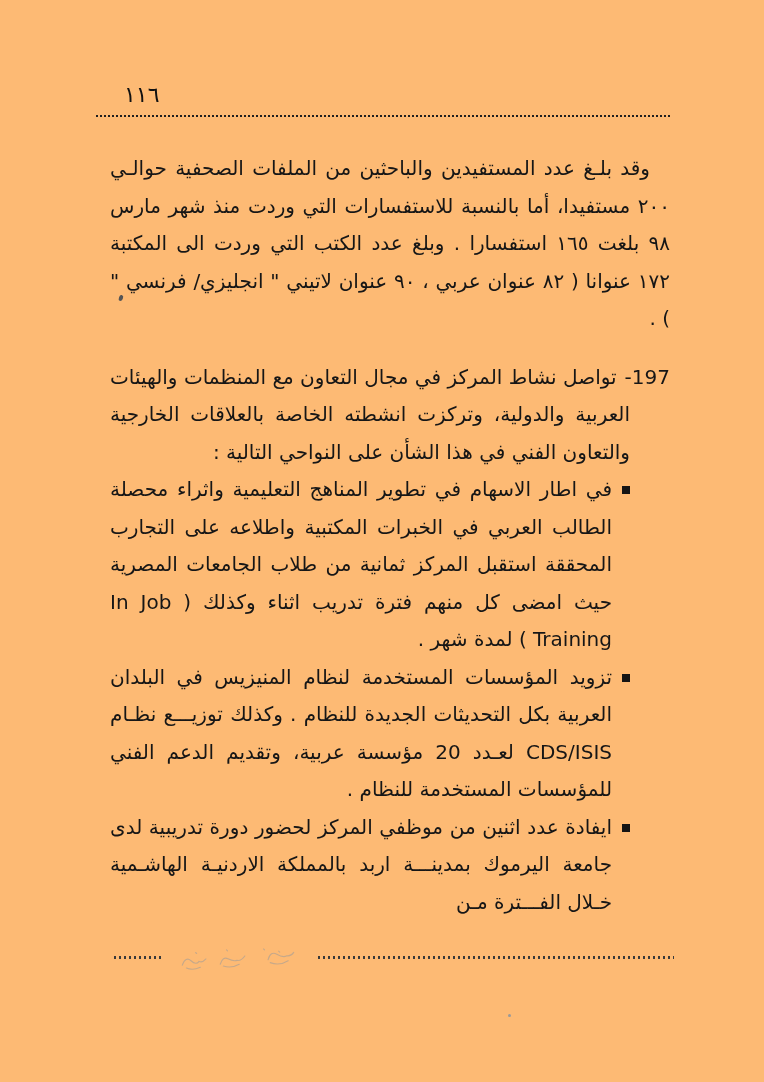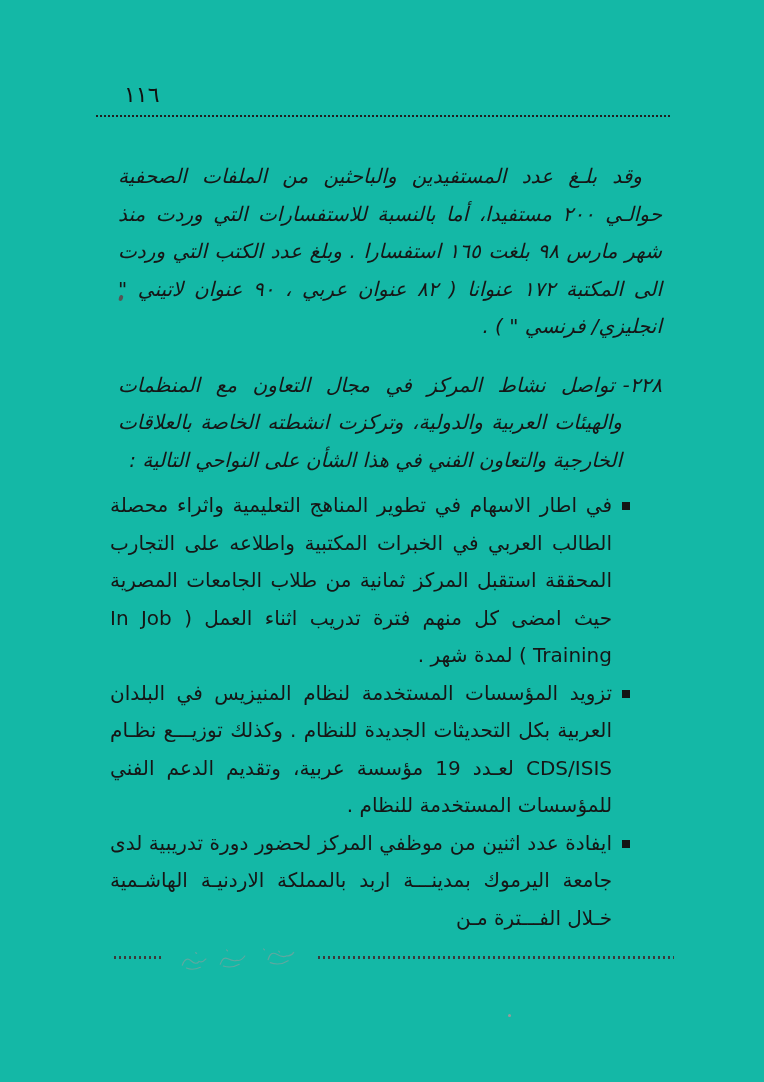--- a/index.html
+++ b/index.html
@@ -11,21 +11,21 @@
     width: 764px;
     height: 1082px;
     position: relative;
     overflow: hidden;
     font-family: "DejaVu Sans", "Liberation Sans", sans-serif;
     color: #161616;
   }
   .page {
     position: absolute;
     inset: 0;
-    background: #14b8a6;
+    background: #fdba74;
   }
   .page-number {
     position: absolute;
     top: 82px;
     left: 124px;
     font-size: 22px;
     letter-spacing: 2px;
     color: #111;
     direction: ltr;
   }
@@ -43,21 +43,21 @@
   .content {
     position: absolute;
     top: 150px;
     right: 94px;
     left: 110px;
     direction: rtl;
     font-size: 20px;
     line-height: 37.5px;
     text-align: justify;
   }
-  p { margin: 8px; font-style: italic; }
+  p { margin: 0; }
   .p-intro {
     text-indent: 20px;
     margin-bottom: 21px;
   }
   .p-item {
     padding-right: 40px;
     text-indent: -40px;
   }
   .item-num {
     margin-left: 8px;
@@ -130,30 +130,30 @@
 <div class="page">
 
   <div class="page-number">١١٦</div>
 
   <div class="top-rule"></div>
 
   <div class="content">
 
     <p class="p-intro">وقد بلـغ عدد المستفيدين والباحثين من الملفات الصحفية حوالـي ٢٠٠ مستفيدا، أما بالنسبة للاستفسارات التي وردت منذ شهر مارس ٩٨ بلغت ١٦٥ استفسارا . وبلغ عدد الكتب التي وردت الى المكتبة ١٧٢ عنوانا ( ٨٢ عنوان عربي ، ٩٠ عنوان لاتيني " انجليزي/ فرنسي " ) .</p>
 
-    <p class="p-item"><span class="item-num">٢٢٨-</span><span>تواصل نشاط المركز في مجال التعاون مع المنظمات والهيئات العربية والدولية، وتركزت انشطته الخاصة بالعلاقات الخارجية والتعاون الفني في هذا الشأن على النواحي التالية :</span></p>
+    <p class="p-item"><span class="item-num">197-</span><span>تواصل نشاط المركز في مجال التعاون مع المنظمات والهيئات العربية والدولية، وتركزت انشطته الخاصة بالعلاقات الخارجية والتعاون الفني في هذا الشأن على النواحي التالية :</span></p>
 
     <ul class="bullet-list">
       <li>
         <span class="sq"></span>
-        <span>في اطار الاسهام في تطوير المناهج التعليمية واثراء محصلة الطالب العربي في الخبرات المكتبية واطلاعه على التجارب المحققة استقبل المركز ثمانية من طلاب الجامعات المصرية حيث امضى كل منهم فترة تدريب اثناء العمل ( In Job Training ) لمدة شهر .</span>
+        <span>في اطار الاسهام في تطوير المناهج التعليمية واثراء محصلة الطالب العربي في الخبرات المكتبية واطلاعه على التجارب المحققة استقبل المركز ثمانية من طلاب الجامعات المصرية حيث امضى كل منهم فترة تدريب اثناء وكذلك ( In Job Training ) لمدة شهر .</span>
       </li>
       <li>
         <span class="sq"></span>
-        <span>تزويد المؤسسات المستخدمة لنظام المنيزيس في البلدان العربية بكل التحديثات الجديدة للنظام . وكذلك توزيـــع نظـام CDS/ISIS لعـدد 19 مؤسسة عربية، وتقديم الدعم الفني للمؤسسات المستخدمة للنظام .</span>
+        <span>تزويد المؤسسات المستخدمة لنظام المنيزيس في البلدان العربية بكل التحديثات الجديدة للنظام . وكذلك توزيـــع نظـام CDS/ISIS لعـدد 20 مؤسسة عربية، وتقديم الدعم الفني للمؤسسات المستخدمة للنظام .</span>
       </li>
       <li>
         <span class="sq"></span>
         <span>ايفادة عدد اثنين من موظفي المركز لحضور دورة تدريبية لدى جامعة اليرموك بمدينـــة اربد بالمملكة الاردنيـة الهاشـمية خـلال الفـــترة مـن</span>
       </li>
     </ul>
 
   </div>
 
   <div class="footer">

